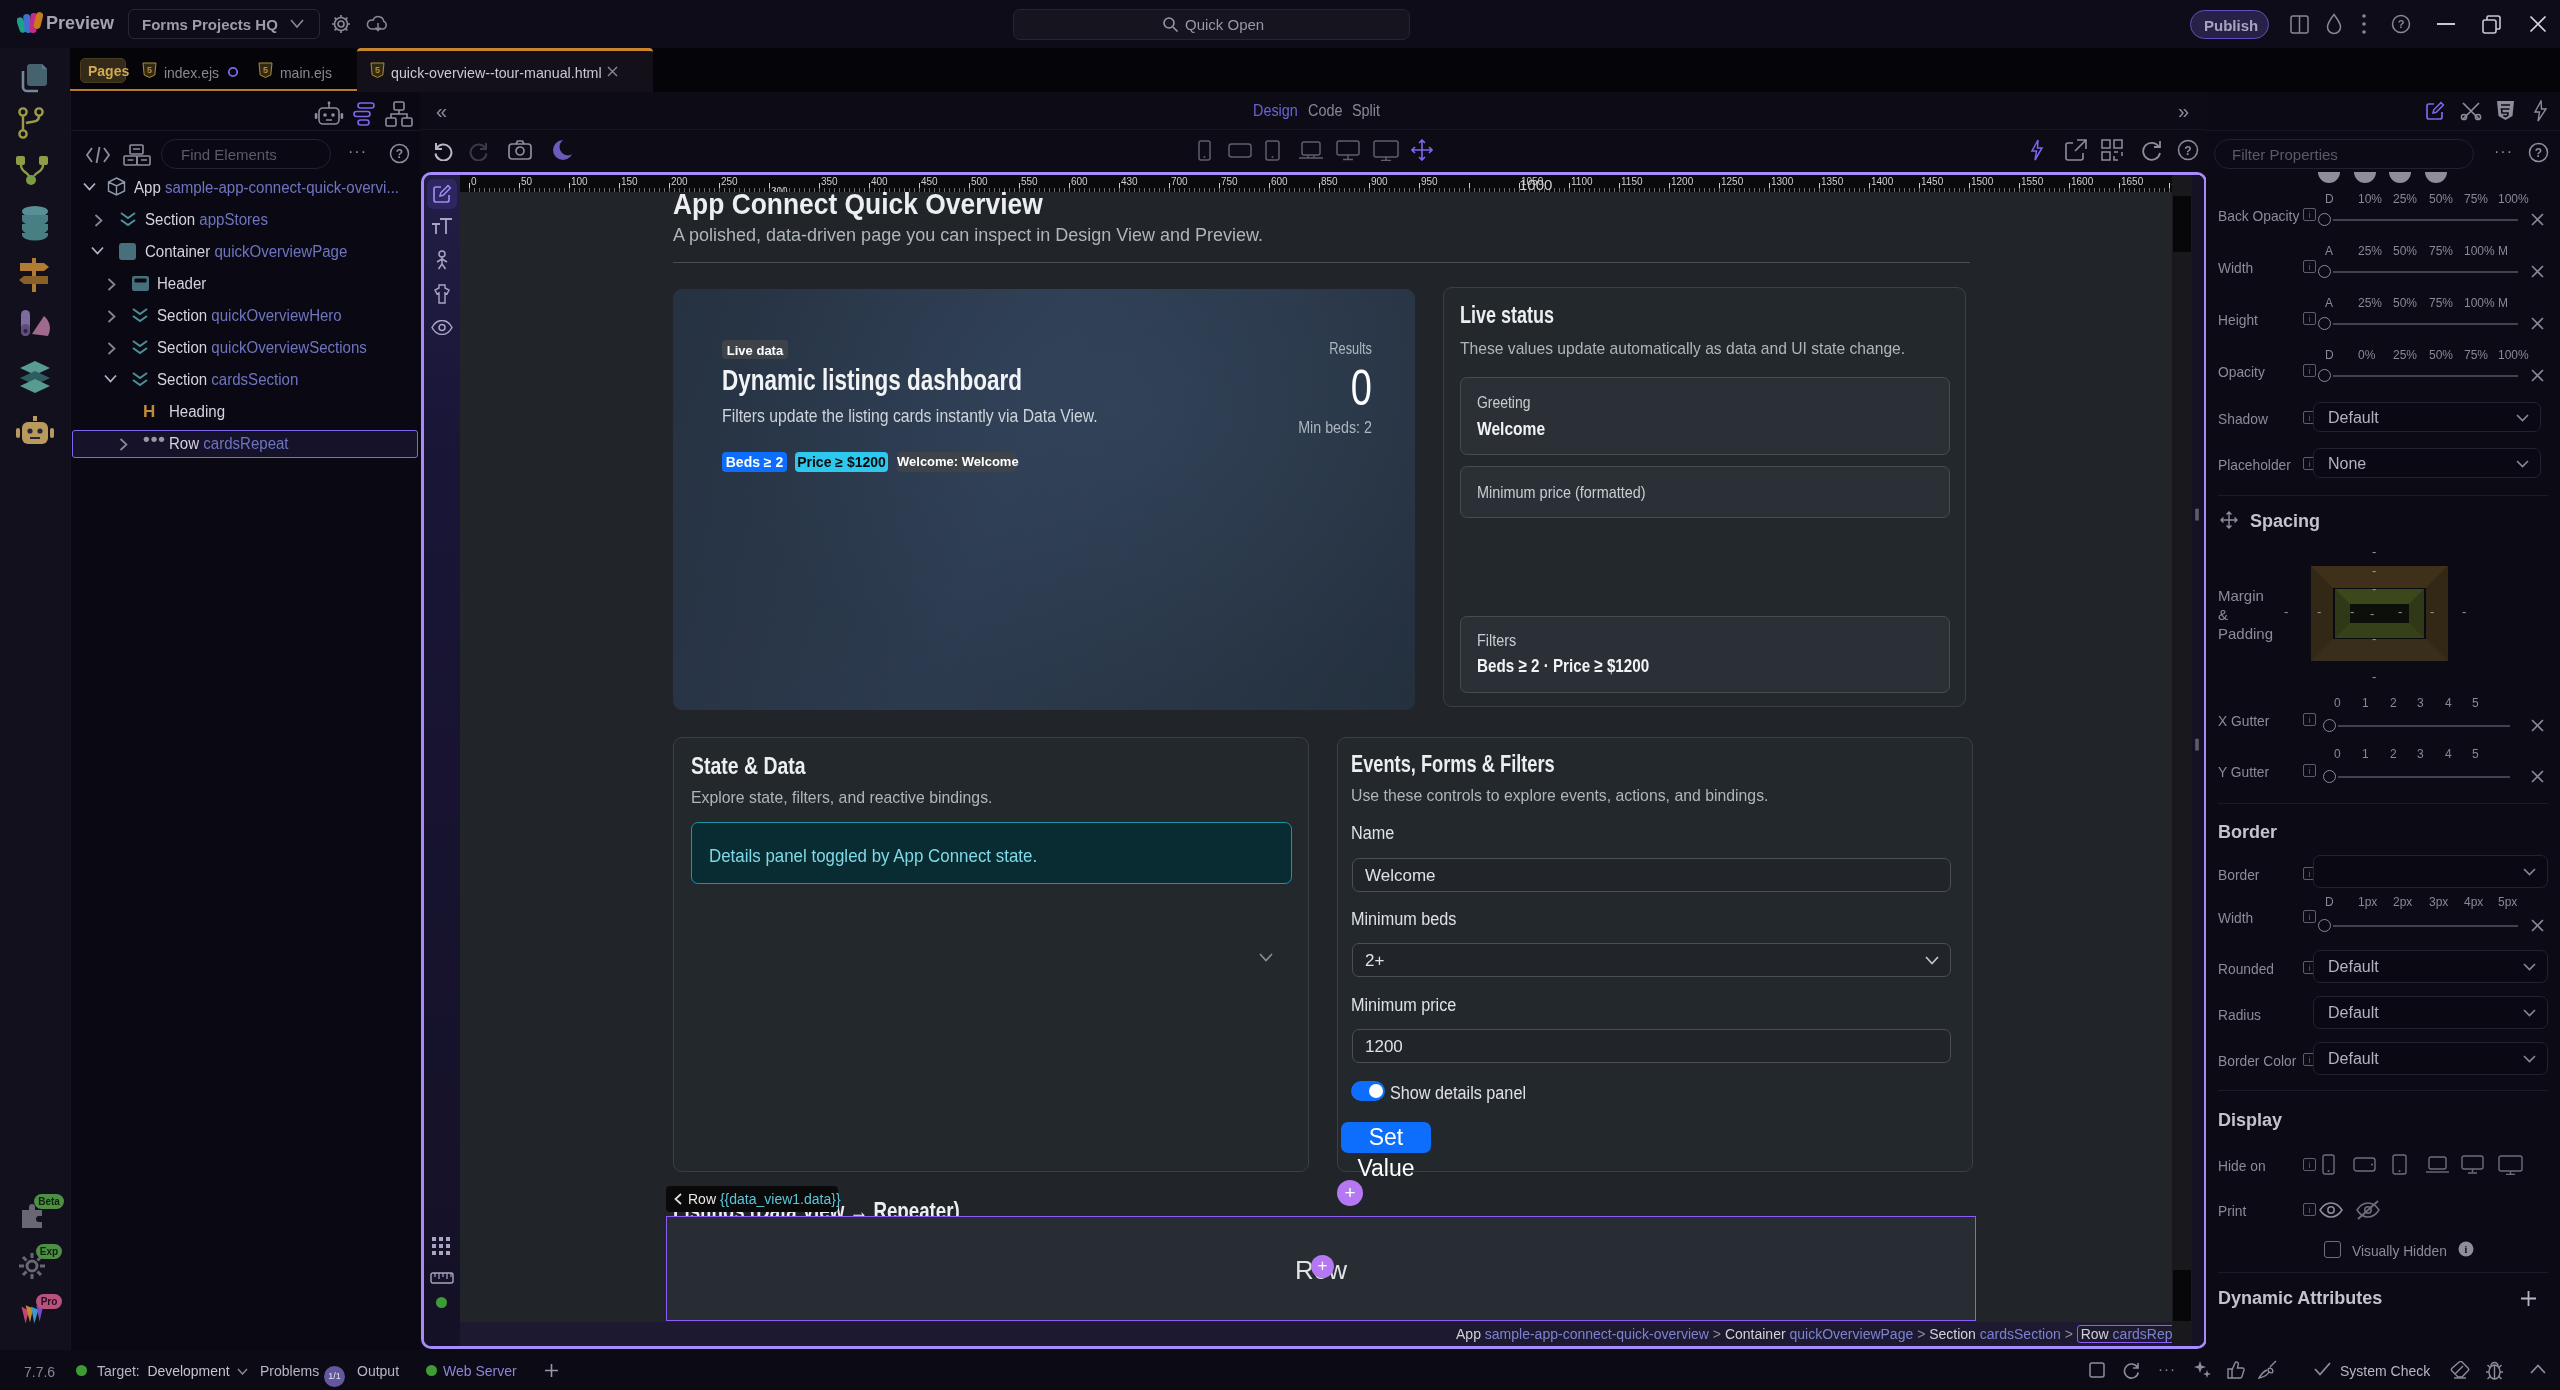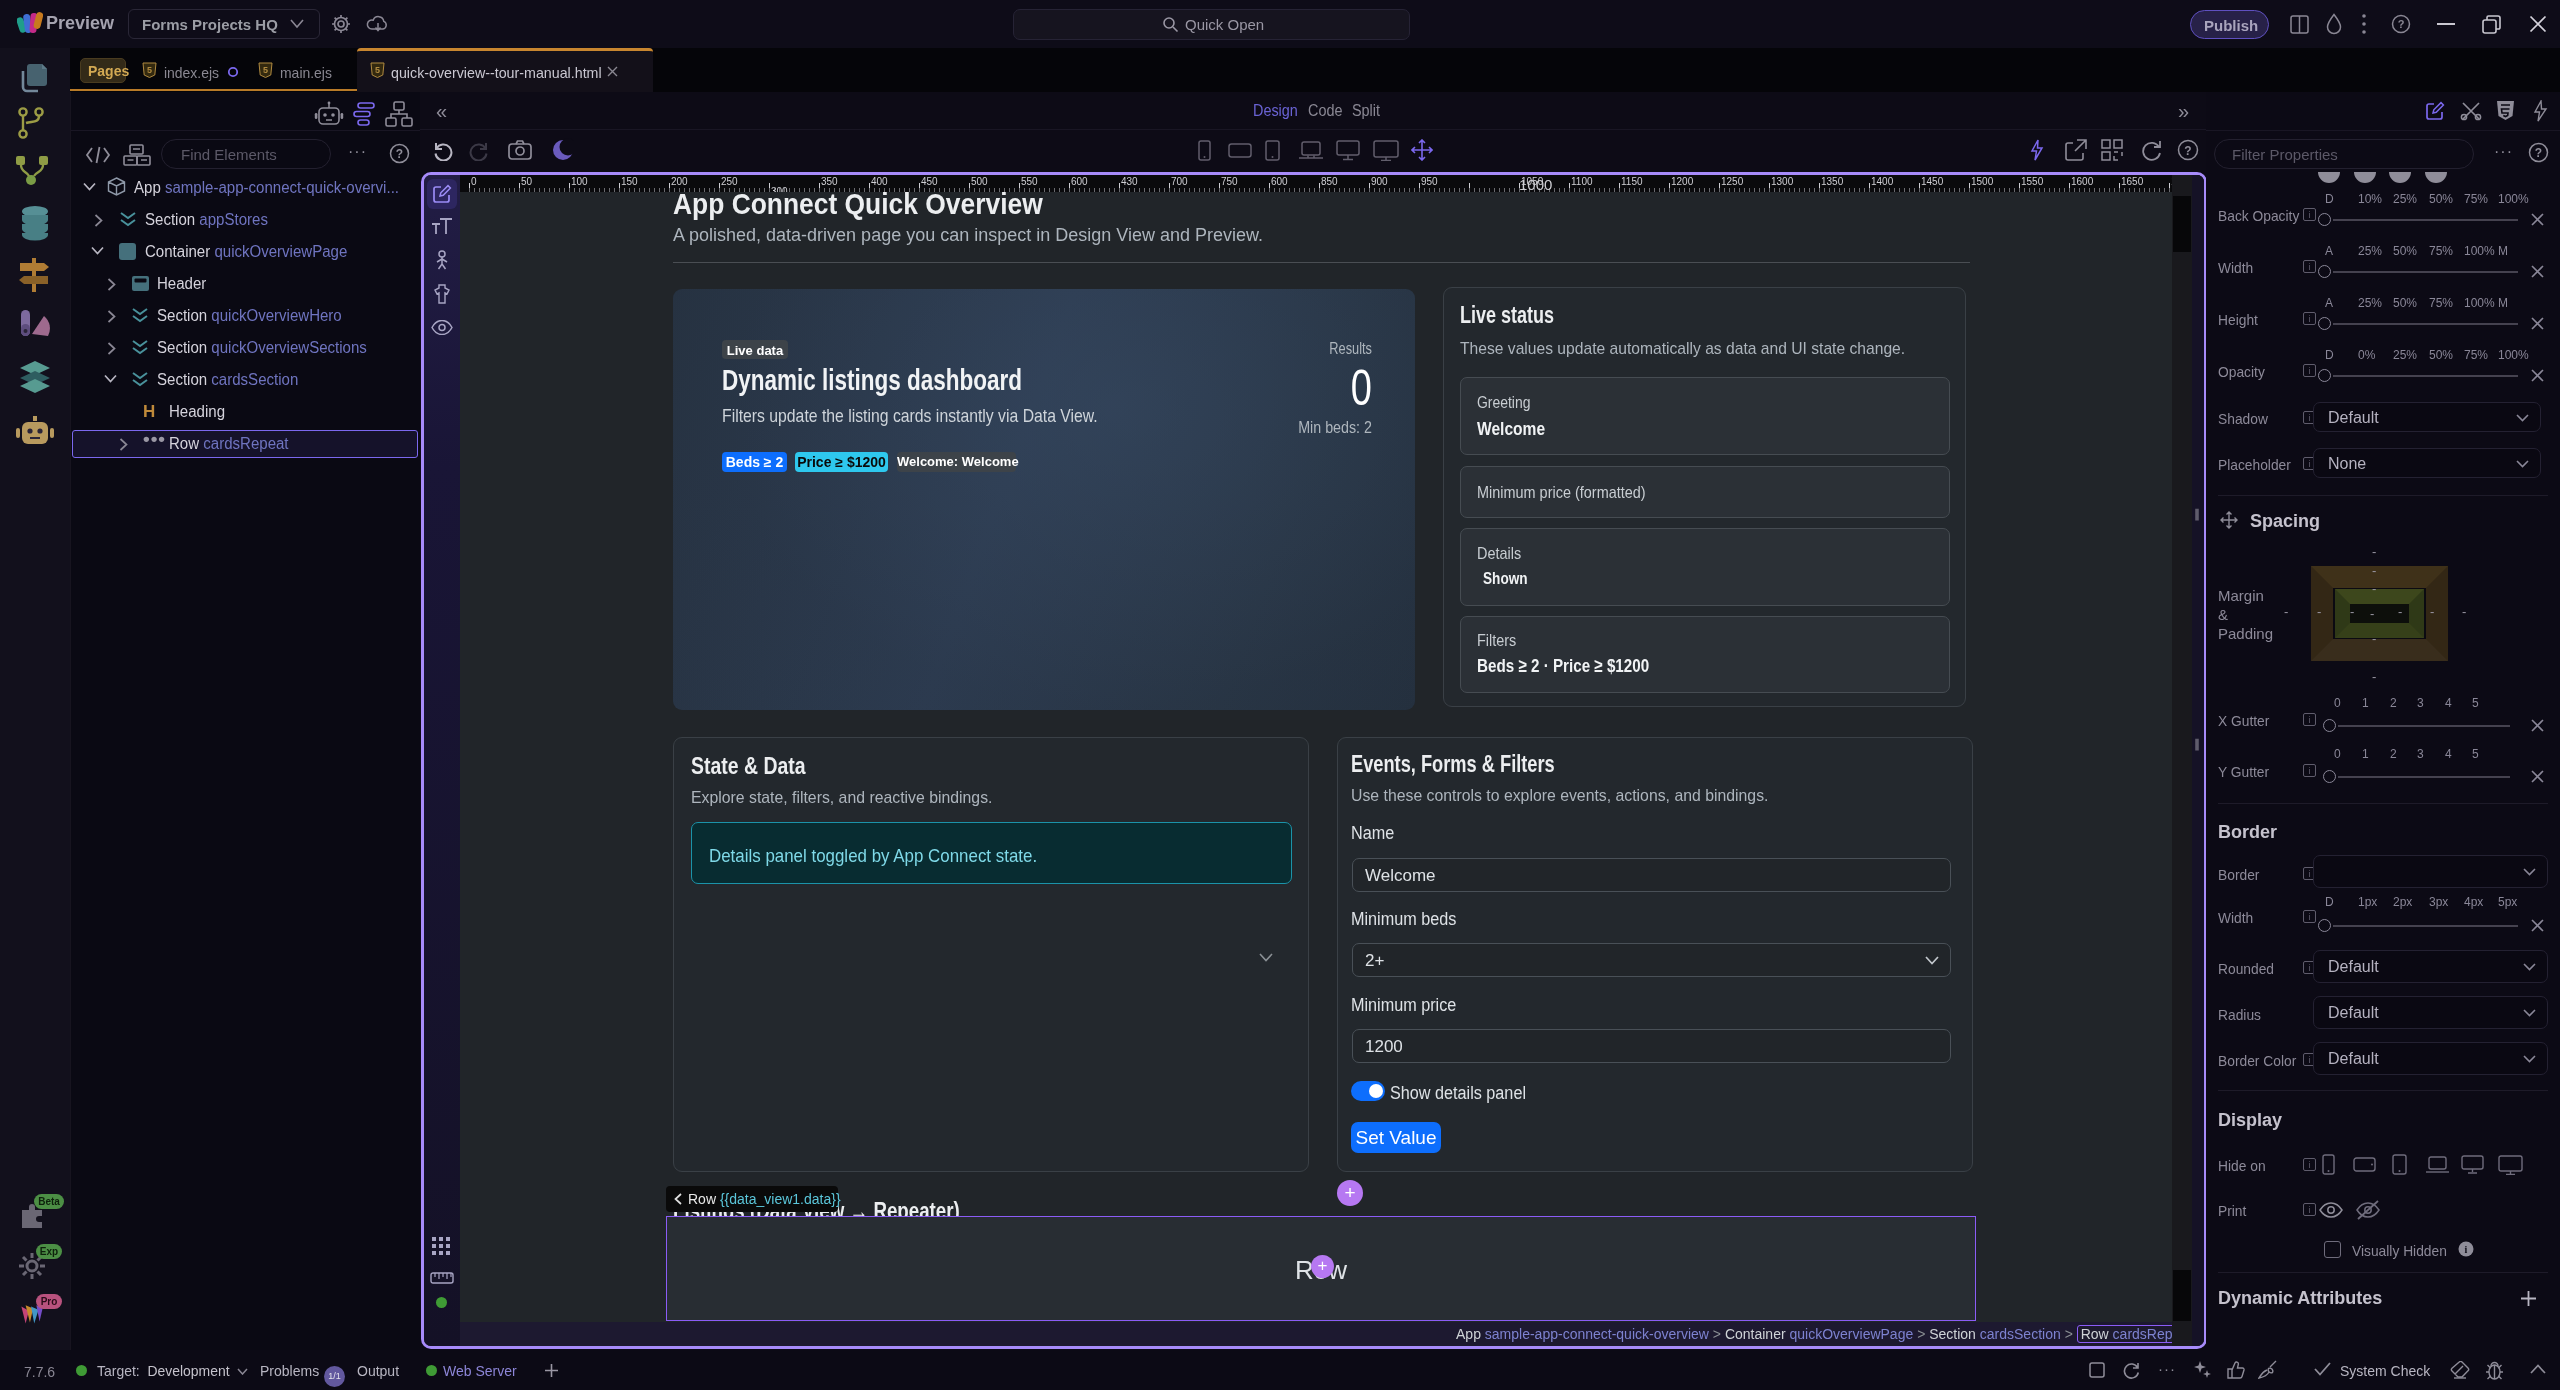--- a/index.html
+++ b/index.html
@@ -479,24 +479,20 @@
   <div class="abs" style="left:1019px;top:112px;width:523px;height:420px;background:#23282d;border:1px solid #3a4046;border-radius:9px;">
     <div class="abs" style="left:16px;top:13px;font-size:24px;font-weight:bold;color:#eceef0;transform:scaleX(0.75);transform-origin:0 0;white-space:nowrap;">Live status</div>
     <div class="abs" style="left:16px;top:51px;font-size:17px;color:#adb5bd;transform:scaleX(0.92);transform-origin:0 0;white-space:nowrap;">These values update automatically as data and UI state change.</div>
     <div class="abs" style="left:16px;top:89px;width:490px;height:78px;background:#2b3036;border:1px solid #464c52;border-radius:7px;">
       <div class="abs" style="left:16px;top:15px;font-size:17px;color:#c8cdd2;transform:scaleX(0.82);transform-origin:0 0;">Greeting</div>
       <div class="abs" style="left:16px;top:40px;font-size:19px;font-weight:bold;color:#f1f3f5;transform:scaleX(0.82);transform-origin:0 0;">Welcome</div>
     </div>
     <div class="abs" style="left:16px;top:178px;width:490px;height:52px;background:#2b3036;border:1px solid #464c52;border-radius:7px;">
       <div class="abs" style="left:16px;top:16px;font-size:17px;color:#c8cdd2;transform:scaleX(0.85);transform-origin:0 0;white-space:nowrap;">Minimum price (formatted)</div>
     </div>
-    <div class="abs" style="left:16px;top:240px;width:490px;height:78px;background:#2b3036;border:1px solid #464c52;border-radius:7px;">
-      <div class="abs" style="left:16px;top:15px;font-size:17px;color:#c8cdd2;transform:scaleX(0.85);transform-origin:0 0;">Details</div>
-      <div class="abs" style="left:22px;top:40px;font-size:17px;font-weight:bold;color:#f1f3f5;transform:scaleX(0.8);transform-origin:0 0;">Shown</div>
-    </div>
     <div class="abs" style="left:16px;top:328px;width:490px;height:77px;background:#2b3036;border:1px solid #464c52;border-radius:7px;">
       <div class="abs" style="left:16px;top:14px;font-size:17px;color:#c8cdd2;transform:scaleX(0.85);transform-origin:0 0;">Filters</div>
       <div class="abs" style="left:16px;top:38px;font-size:19px;font-weight:bold;color:#f1f3f5;transform:scaleX(0.80);transform-origin:0 0;white-space:nowrap;">Beds ≥ 2 · Price ≥ $1200</div>
     </div>
   </div>
 
   <div class="abs" style="left:249px;top:562px;width:636px;height:435px;background:#23282d;border:1px solid #3a4046;border-radius:9px;">
     <div class="abs" style="left:17px;top:14px;font-size:24px;font-weight:bold;color:#eceef0;transform:scaleX(0.81);transform-origin:0 0;white-space:nowrap;">State &amp; Data</div>
     <div class="abs" style="left:17px;top:50px;font-size:17px;color:#adb5bd;transform:scaleX(0.93);transform-origin:0 0;white-space:nowrap;">Explore state, filters, and reactive bindings.</div>
     <div class="abs" style="left:17px;top:84px;width:601px;height:62px;background:#082c31;border:1px solid #1b93a9;border-radius:7px;"></div>
@@ -520,21 +516,21 @@
           <path d="M1 1 L7 7.5 L13 1" stroke="#c2c7cc" stroke-width="1.7" fill="none"></path>
         </svg>
     </div>
     <div class="abs" style="left:13px;top:257px;font-size:18px;color:#dee2e6;transform:scaleX(0.9);transform-origin:0 0;white-space:nowrap;">Minimum price</div>
     <div class="abs" style="left:14px;top:291px;width:599px;height:34px;background:#212529;border:1px solid #495057;border-radius:7px;">
       <div class="abs" style="left:12px;top:7px;font-size:17px;color:#dee2e6;">1200</div>
     </div>
     <div class="abs" style="left:13px;top:343px;width:34px;height:20px;background:#0d6efd;border-radius:10px;"></div>
     <div class="abs" style="left:31px;top:346px;width:14px;height:14px;background:#fff;border-radius:50%;"></div>
     <div class="abs" style="left:52px;top:345px;font-size:18px;color:#dee2e6;transform:scaleX(0.9);transform-origin:0 0;white-space:nowrap;">Show details panel</div>
-    <div class="abs" style="left:13px;top:384px;width:90px;height:31px;background:#0d6efd;border-radius:7px;text-align:center;font-size:19px;color:#fff;line-height:31px;">Set Value</div>
+    <div class="abs" style="left:3px;top:384px;width:90px;height:31px;background:#0d6efd;border-radius:7px;text-align:center;font-size:23px;color:#fff;line-height:31px;">Set Value</div>
   </div>
 
   <div class="abs" style="left:242px;top:1011px;width:172px;height:26px;background:#0a0a0a;border-radius:4px;z-index:6;"></div>
   <svg class="abs" style="left:250px;top:1018px;z-index:7;" width="8" height="12" viewBox="0 0 8 12">
       <path d="M7 1 L1.5 6 L7 11" stroke="#e0e0e0" stroke-width="1.7" fill="none"></path>
     </svg>
   <div class="abs" style="left:264px;top:1016px;font-size:14px;color:#e8e8e8;white-space:nowrap;z-index:7;">Row <span style="color:#5bc6da;">{{data_view1.data}}</span></div>
 
   <div class="abs" style="left:913px;top:1005px;width:26px;height:26px;background:#b678f2;border-radius:50%;"></div>
   <div class="abs" style="left:913px;top:1005px;width:26px;height:26px;text-align:center;font-size:19px;color:#fff;line-height:25px;">+</div>

